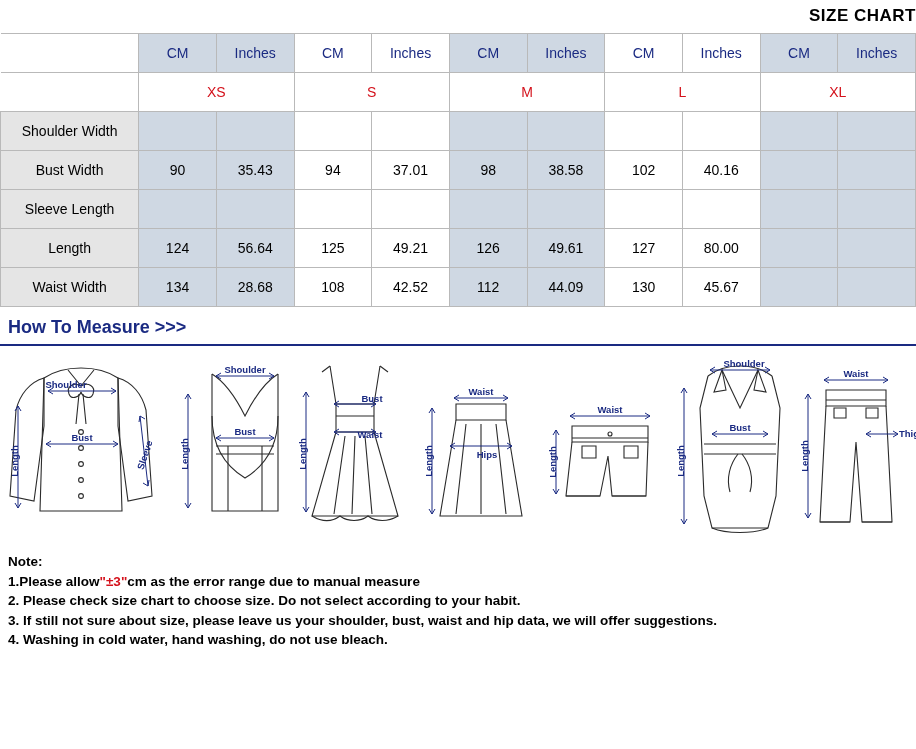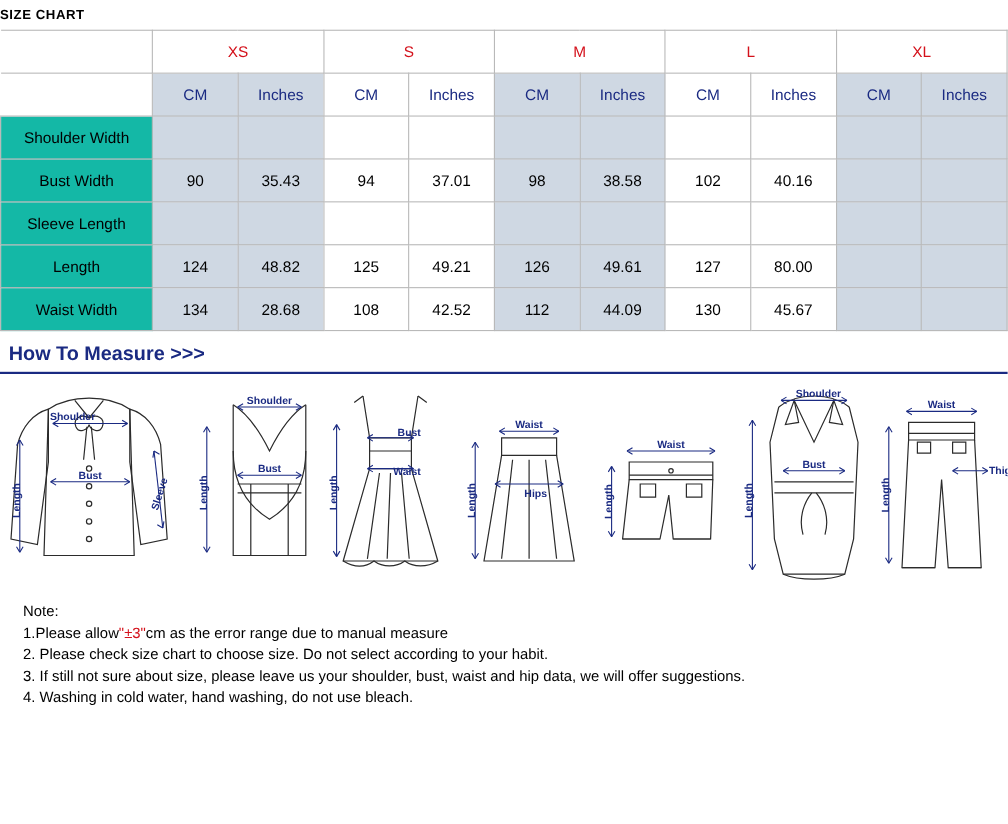--- a/index.html
+++ b/index.html
@@ -14,22 +14,22 @@
     color: #000000;
     overflow: hidden;
   }
   .page {
     position: relative;
     width: 916px;
     height: 749px;
   }
   
   .chart-title {
-    text-align: left;
-    font-size: 12px;
+    text-align: right;
+    font-size: 17px;
     font-weight: bold;
     letter-spacing: 0.5px;
     padding: 6px 0 7px 0;
     color: #000;
   }
   
   table.size-chart {
     border-collapse: collapse;
     width: 916px;
     table-layout: fixed;
@@ -41,21 +41,21 @@
     text-align: center;
     vertical-align: middle;
     font-size: 14px;
     font-weight: normal;
   }
   .col-label { width: 137px; }
   .col-unit  { width: 77px; }
 
   td.rowlabel {
     text-align: center;
-    background: #14b8a6;
+    background: #e5e5e5;
     font-size: 13.5px;
   }
   th.size-head {
     color: #d4111b;
     font-size: 19px;
     font-weight: bold;
     background: #ffffff;
     height: 36px;
   }
   th.unit-head {
@@ -87,23 +87,24 @@
   }
   .figures {
     position: relative;
     width: 916px;
     height: 200px;
   }
   .figures svg { display: block; }
 
   
   .notes {
-    padding: 6px 0 0 21px;
+    padding: 6px 0 0 8px;
     font-size: 13.5px;
     line-height: 19.5px;
+    font-weight: bold;
   }
   .notes .red { color: #d4111b; }
 </style>
 </head>
 <body>
 
 <div class="page">
 
   <div class="chart-title">SIZE CHART</div>
 
@@ -117,39 +118,39 @@
       <col class="col-unit">
         <col class="col-unit">
       <col class="col-unit">
         <col class="col-unit">
       <col class="col-unit">
         <col class="col-unit">
     </colgroup>
     <thead>
       <tr>
         <th class="corner"></th>
-        <th class="size-head shade" colspan="2">XS</th>
-        <th class="size-head white" colspan="2">S</th>
-        <th class="size-head shade" colspan="2">M</th>
-        <th class="size-head white" colspan="2">L</th>
-        <th class="size-head shade" colspan="2">XL</th>
-      </tr>
-      <tr>
-        <th class="corner"></th>
         <th class="unit-head shade">CM</th>
         <th class="unit-head shade">Inches</th>
         <th class="unit-head white">CM</th>
         <th class="unit-head white">Inches</th>
         <th class="unit-head shade">CM</th>
         <th class="unit-head shade">Inches</th>
         <th class="unit-head white">CM</th>
         <th class="unit-head white">Inches</th>
         <th class="unit-head shade">CM</th>
         <th class="unit-head shade">Inches</th>
       </tr>
+      <tr>
+        <th class="corner"></th>
+        <th class="size-head shade" colspan="2">XS</th>
+        <th class="size-head white" colspan="2">S</th>
+        <th class="size-head shade" colspan="2">M</th>
+        <th class="size-head white" colspan="2">L</th>
+        <th class="size-head shade" colspan="2">XL</th>
+      </tr>
     </thead>
     <tbody>
       <tr>
         <td class="rowlabel">Shoulder Width</td>
         <td class="val shade"></td>
         <td class="val shade"></td>
         <td class="val white"></td>
         <td class="val white"></td>
         <td class="val shade"></td>
         <td class="val shade"></td>
@@ -180,21 +181,21 @@
         <td class="val shade"></td>
         <td class="val shade"></td>
         <td class="val white"></td>
         <td class="val white"></td>
         <td class="val shade"></td>
         <td class="val shade"></td>
       </tr>
       <tr>
         <td class="rowlabel">Length</td>
         <td class="val shade">124</td>
-        <td class="val shade">48.82</td>
+        <td class="val shade">56.64</td>
         <td class="val white">125</td>
         <td class="val white">49.21</td>
         <td class="val shade">126</td>
         <td class="val shade">49.61</td>
         <td class="val white">127</td>
         <td class="val white">80.00</td>
         <td class="val shade"></td>
         <td class="val shade"></td>
       </tr>
       <tr>

